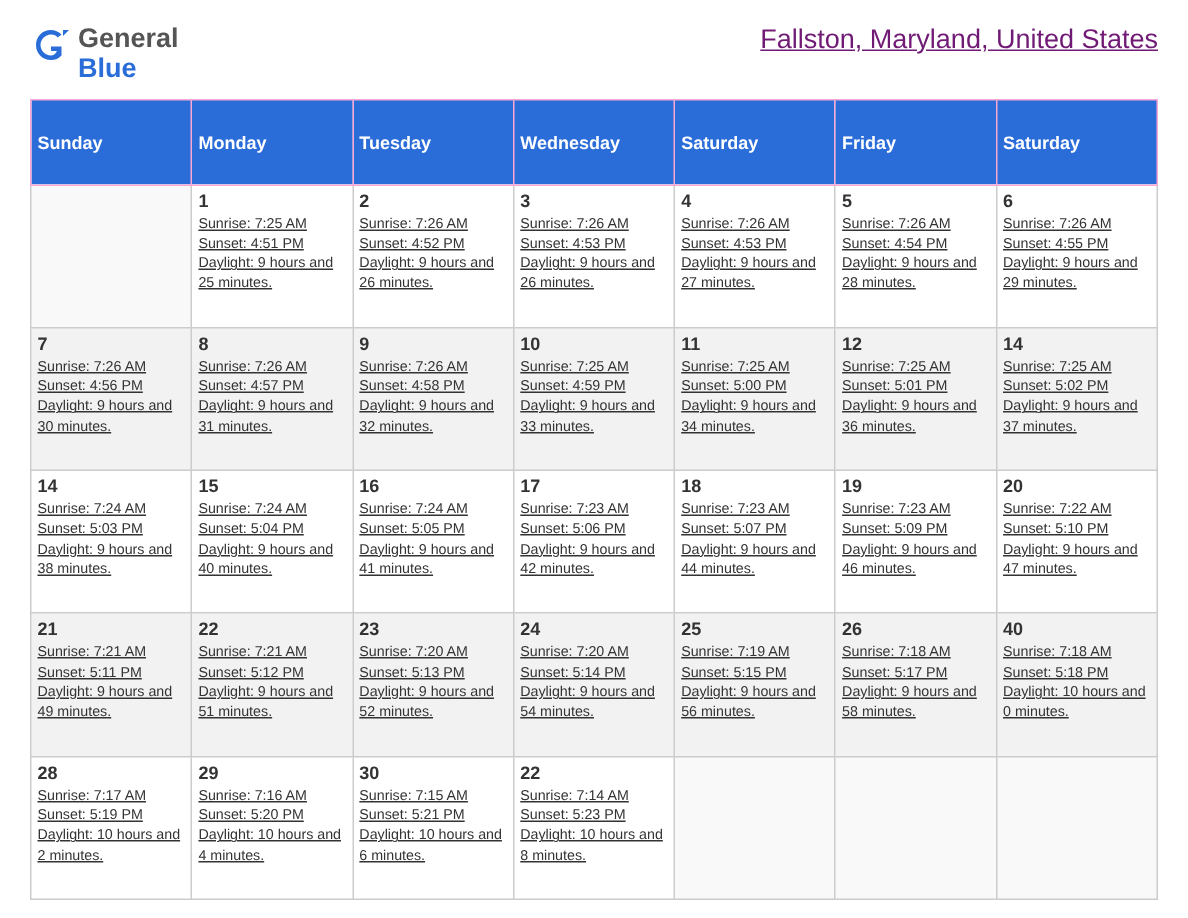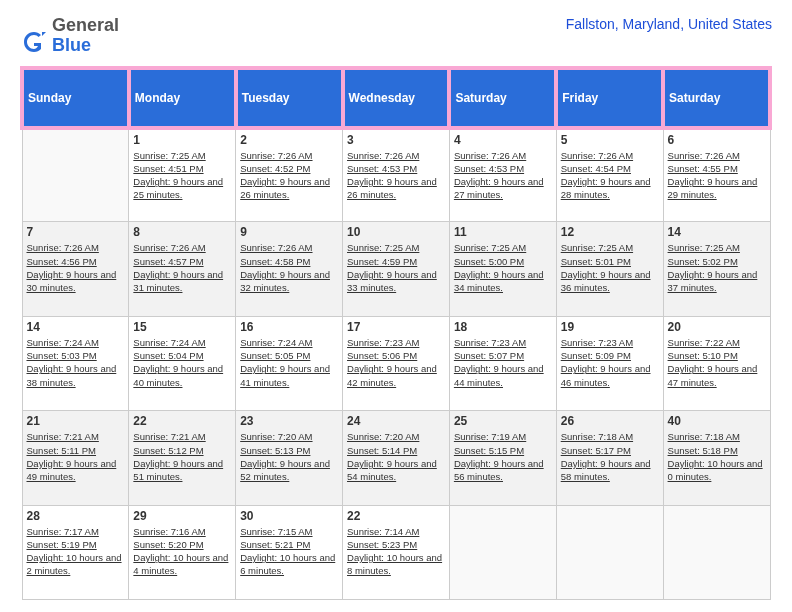--- a/index.html
+++ b/index.html
@@ -18,21 +18,21 @@
       flex-direction: column;
     }
     .header {
       display: flex;
       justify-content: space-between;
       align-items: flex-start;
       margin-bottom: 10px;
     }
     .logo {
       display: flex;
-      align-items: flex-end;
+      align-items: flex-start;
       gap: 4px;
     }
     .logo-text {
       font-size: 18px;
       font-weight: bold;
       line-height: 1.1;
     }
     .logo-general { color: #555; }
     .logo-blue { color: #2a6dd9; }
     .logo-icon {
@@ -42,38 +42,39 @@
     .title-block {
       text-align: right;
     }
     .main-title {
       font-size: 32px;
       font-weight: bold;
       color: #333;
       line-height: 1.1;
     }
     .subtitle {
-      font-size: 14px;
-      color: #1d4ed8;
+      font-size: 18px;
+      color: #701a75;
+      text-decoration: underline;
     }
     .calendar {
       flex: 1;
       border: 1px solid #ccc;
       border-collapse: collapse;
       width: 100%;
       table-layout: fixed;
     }
     .calendar th {
       background-color: #2a6dd9;
       color: #fff;
       font-size: 12px;
       font-weight: bold;
       padding: 21px 4px;
       text-align: left;
-      border: 4px solid #f9a8d4;
+      border: 1px solid #f9a8d4;
     }
     .calendar td {
       border: 1px solid #ccc;
       vertical-align: top;
       padding: 3px 4px;
       font-size: 10px;
       color: #333;
       height: 80px;
       background: #fff;
     }

